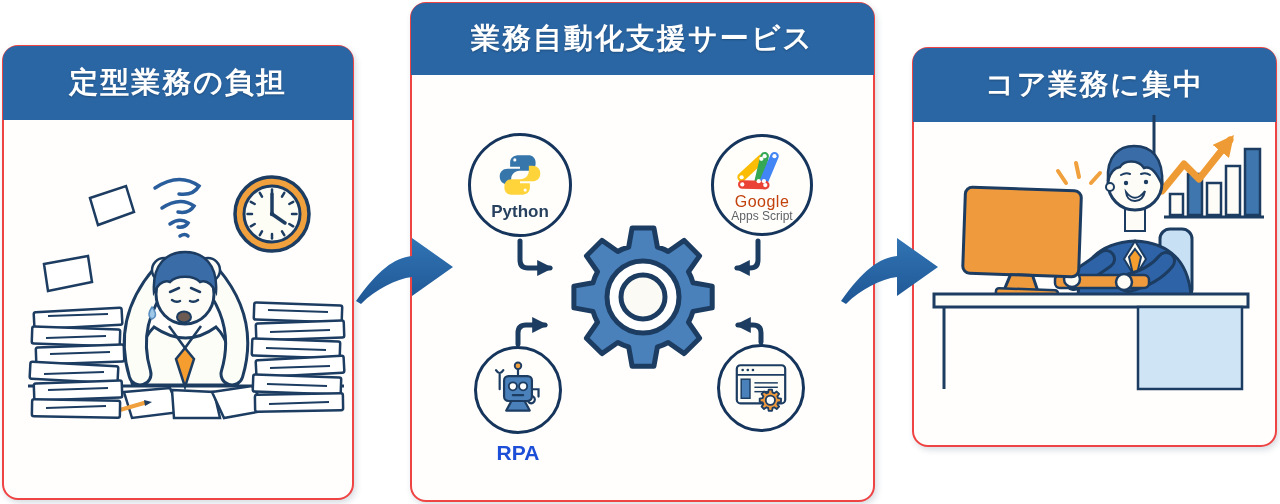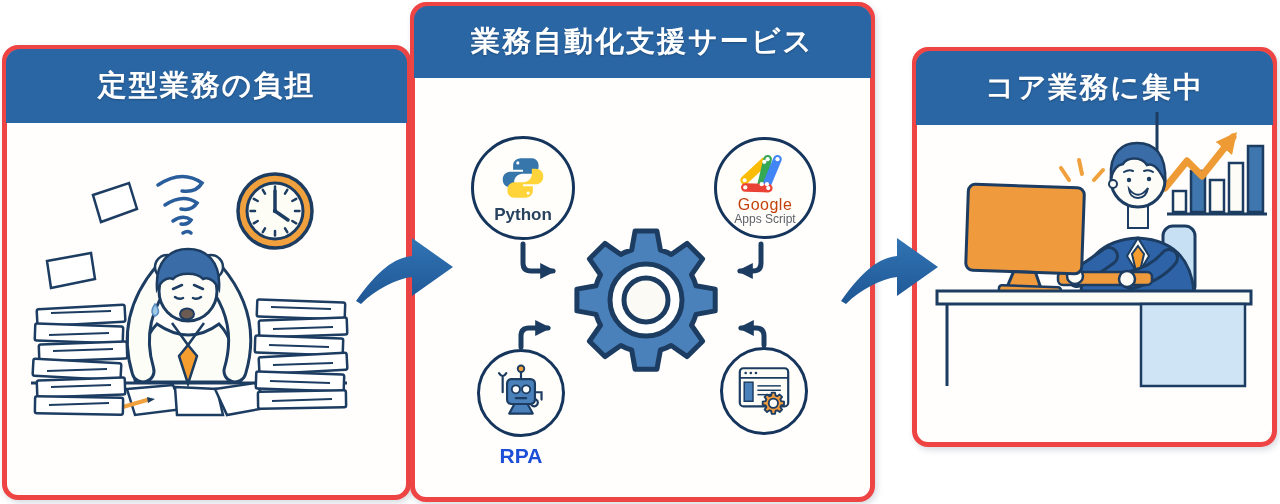--- a/index.html
+++ b/index.html
@@ -1,24 +1,24 @@
 <!DOCTYPE html>
 <html><head>
 <meta charset="utf-8">
 <style>
   html,body{margin:0;padding:0;background:#fff;}
   .stage{position:relative;width:1280px;height:504px;background:#ffffff;
          font-family:"Liberation Sans",sans-serif;overflow:hidden;}
-  .panel{position:absolute;background:#fffefc;border:5px solid #ef4444;border-radius:16px;
+  .panel{position:absolute;background:#fffefc;border:2px solid #ef4444;border-radius:16px;
          box-shadow:2px 3px 6px rgba(40,60,90,.18);box-sizing:border-box;}
   .panel header{position:absolute;left:-1px;top:-1px;right:-1px;background:#2a66a4;
          border-radius:14px 14px 0 0;display:flex;align-items:center;justify-content:center;}
   .panel h2{margin:0;color:#fff;font-size:29px;font-weight:bold;letter-spacing:2px;
          text-shadow:0 1px 2px rgba(0,0,0,.25);white-space:nowrap;}
-  .panel.left{left:2px;top:45px;width:409px;height:455px;}
+  .panel.left{left:2px;top:45px;width:352px;height:455px;}
   .panel.left header{height:74px;}
   .panel.mid{left:410px;top:2px;width:465px;height:500px;}
   .panel.mid header{height:72px;}
   .panel.right{left:912px;top:47px;width:365px;height:400px;}
   .panel.right header{height:74px;}
   .illus{position:absolute;left:0;bottom:0;}
   .flow{position:absolute;z-index:6;}
   .connectors{position:absolute;left:0;top:0;}
   .tool{position:absolute;background:#fffefb;border:3px solid #16355c;border-radius:50%;
         box-sizing:border-box;display:flex;flex-direction:column;align-items:center;

